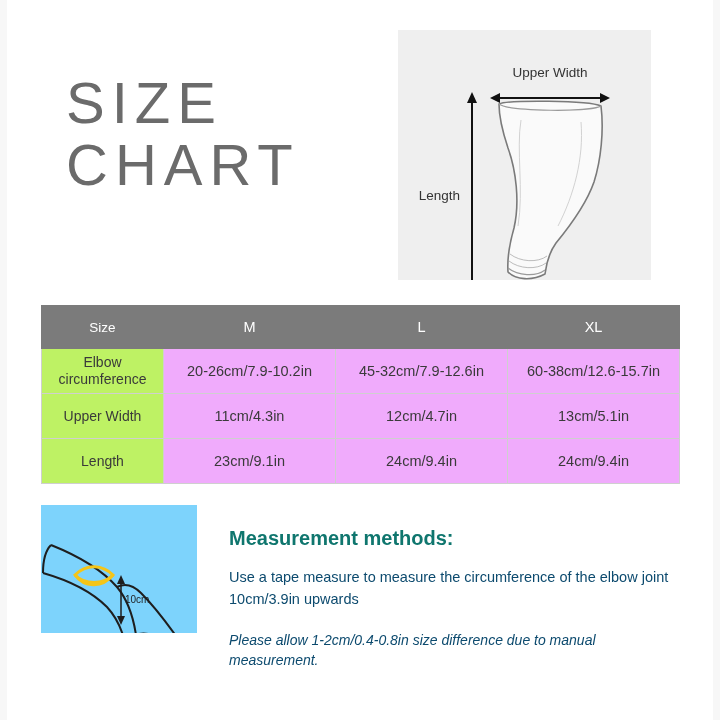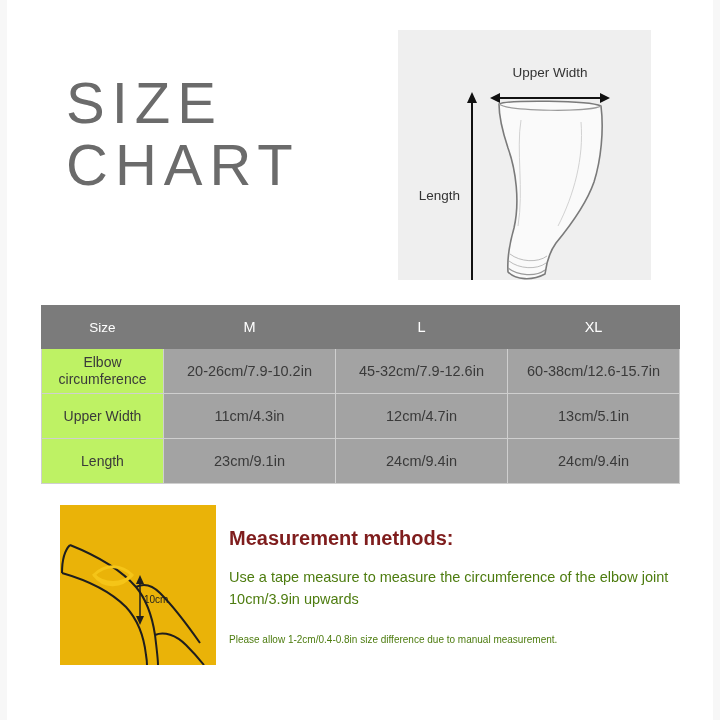--- a/index.html
+++ b/index.html
@@ -89,21 +89,21 @@
   }
   table.size-table thead th.hdr-size {
     font-size: 13.5px;
   }
   table.size-table tbody tr td:first-child {
     background: #bef264;
     font-size: 14px;
     text-align: center;
   }
   table.size-table tbody td {
-    background: #a3a3a3;
+    background: #f0abfc;
   }
   table.size-table col.c1 { width: 122px; }
   table.size-table col.c2 { width: 172px; }
   table.size-table col.c3 { width: 172px; }
   table.size-table col.c4 { width: 172px; }
   .row-tall td { height: 48px; }
   .cell-two-line {
     line-height: 17px;
   }
 
@@ -112,49 +112,49 @@
     position: absolute;
     left: 41px;
     top: 505px;
     width: 638px;
   }
   .arm-box {
     position: absolute;
     left: 0px;
     top: 0px;
     width: 156px;
-    height: 160px;
-    background: #eab308;
+    height: 128px;
+    background: #7dd3fc;
     overflow: hidden;
-    margin-left: 19px;
   }
   .arm-svg { display:block; width:156px; height:160px; }
 
   .measure-block {
     position: absolute;
     left: 188px;
     top: 22px;
     width: 450px;
   }
   .measure-title {
     font-size: 20px;
     font-weight: bold;
-    color: #7f1d1d;
+    color: #0f766e;
     margin: 0 0 16px 0;
   }
   .measure-p {
     font-size: 14.5px;
     line-height: 22px;
-    color: #4d7c0f;
+    color: #0c4a6e;
     margin: 0 0 20px 0;
   }
   .measure-p.small {
-    font-size: 10px;
+    font-size: 14px;
     line-height: 20px;
     margin-bottom: 17px;
+    font-style: italic;
   }
 
   
   .edge-left, .edge-right {
     position: absolute;
     top: 0;
     width: 7px;
     height: 720px;
     background: #f7f7f7;
   }

